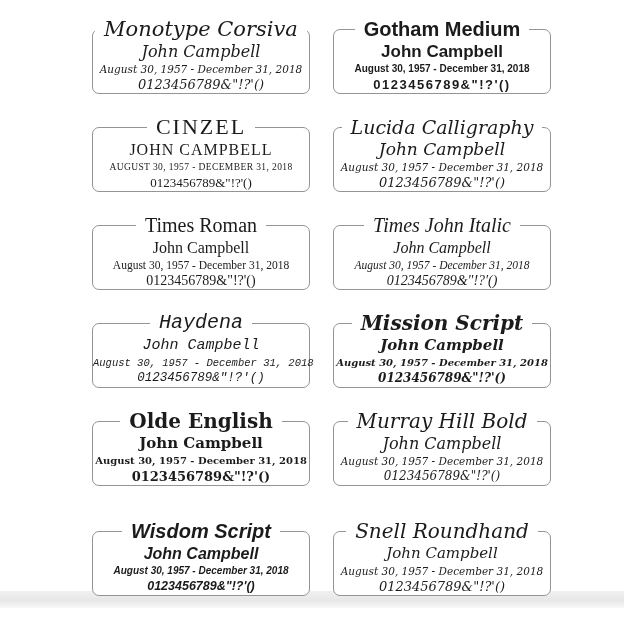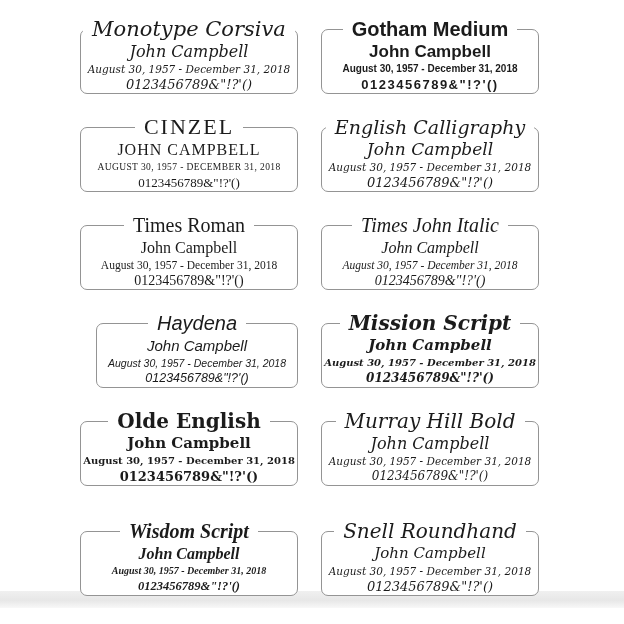--- a/index.html
+++ b/index.html
@@ -1,21 +1,21 @@
 <!DOCTYPE html>
 <html><head>
 <meta charset="utf-8">
 <style>
   html,body{margin:0;padding:0;background:#ffffff;}
   body{width:624px;height:624px;overflow:hidden;}
   .canvas{position:relative;width:624px;height:624px;background:#ffffff;
           font-family:"Liberation Serif",serif;color:#1b1b1b;}
   .shadow-band{position:absolute;left:0;top:591px;width:624px;height:17px;z-index:0;
                background:linear-gradient(to bottom,#f0f0f0,#e7e7e7 55%,#f8f8f8);}
-  .grid{position:absolute;left:80px;top:29px;z-index:1;display:grid;
+  .grid{position:absolute;left:92px;top:29px;z-index:1;display:grid;
         grid-template-columns:218px 218px;column-gap:23px;row-gap:33px;}
   .card{box-sizing:border-box;height:65px;background:#ffffff;border:1px solid #949494;
         border-radius:7px;position:relative;text-align:center;}
   .card.last-row{margin-top:12px;}
   .legend{position:absolute;left:0;right:0;top:0;transform:translateY(-54%);
           line-height:1;white-space:nowrap;}
   .legend-text{display:inline-block;background:#ffffff;padding:0 9px;font-size:20px;}
   .body{box-sizing:border-box;height:100%;display:flex;flex-direction:column;
         justify-content:space-between;padding-top:12px;}
   .name,.dates,.chars{white-space:nowrap;}
@@ -34,33 +34,33 @@
   .c3 .name{letter-spacing:1px;}
   .c3 .dates{font-size:9.5px;letter-spacing:.4px;}
   .c4{font-family:"DejaVu Serif",serif;font-style:italic;}
   .c4 .legend-text{font-size:19px;}
   .c4 .name{font-size:17px;}
   .c5 .dates{font-size:11.5px;}
   .c5 .chars{font-size:14px;}
   .c6{font-style:italic;}
   .c6 .dates{font-size:11.5px;}
   .c6 .chars{font-size:14px;}
-  .c7{font-family:Liberation Sans, sans-serif;font-style:italic;margin-left:16px;}
+  .c7{font-family:Liberation Mono, monospace;font-style:italic;}
   .c7 .name{font-size:15px;}
   .c7 .chars{font-size:12.5px;}
   .c8{font-family:"DejaVu Serif",serif;font-style:italic;font-weight:700;}
   .c8 .name{font-size:15px;}
   .c8 .dates{font-size:10px;}
   .c8 .chars{font-size:12px;}
   .c9{font-family:"DejaVu Serif",serif;font-weight:700;}
   .c9 .name{font-size:15px;}
   .c9 .dates{font-size:10px;}
   .c10{font-family:"DejaVu Serif",serif;font-style:italic;}
   .c10 .chars{font-size:12px;}
-  .c11{font-family:Liberation Serif, serif;font-style:italic;font-weight:700;}
+  .c11{font-family:Liberation Sans, sans-serif;font-style:italic;font-weight:700;}
   .c11 .dates{font-size:10px;}
   .c11 .chars{font-size:12.5px;}
   .c12{font-family:"DejaVu Serif",serif;font-style:italic;}
   .c12 .name{font-size:15px;}
 </style>
 </head>
 <body>
 
 <div class="canvas">
   <div class="shadow-band"></div>
@@ -88,21 +88,21 @@
     <div class="card c3">
       <div class="legend"><span class="legend-text">CINZEL</span></div>
       <div class="body">
         <div class="name">JOHN CAMPBELL</div>
         <div class="dates">AUGUST 30, 1957 - DECEMBER 31, 2018</div>
         <div class="chars">0123456789&amp;"!?'()</div>
       </div>
     </div>
 
     <div class="card c4">
-      <div class="legend"><span class="legend-text">English Calligraphy</span></div>
+      <div class="legend"><span class="legend-text">Lucida Calligraphy</span></div>
       <div class="body">
         <div class="name">John Campbell</div>
         <div class="dates">August 30, 1957 - December 31, 2018</div>
         <div class="chars">0123456789&amp;"!?'()</div>
       </div>
     </div>
 
     <div class="card c5">
       <div class="legend"><span class="legend-text">Times Roman</span></div>
       <div class="body">

